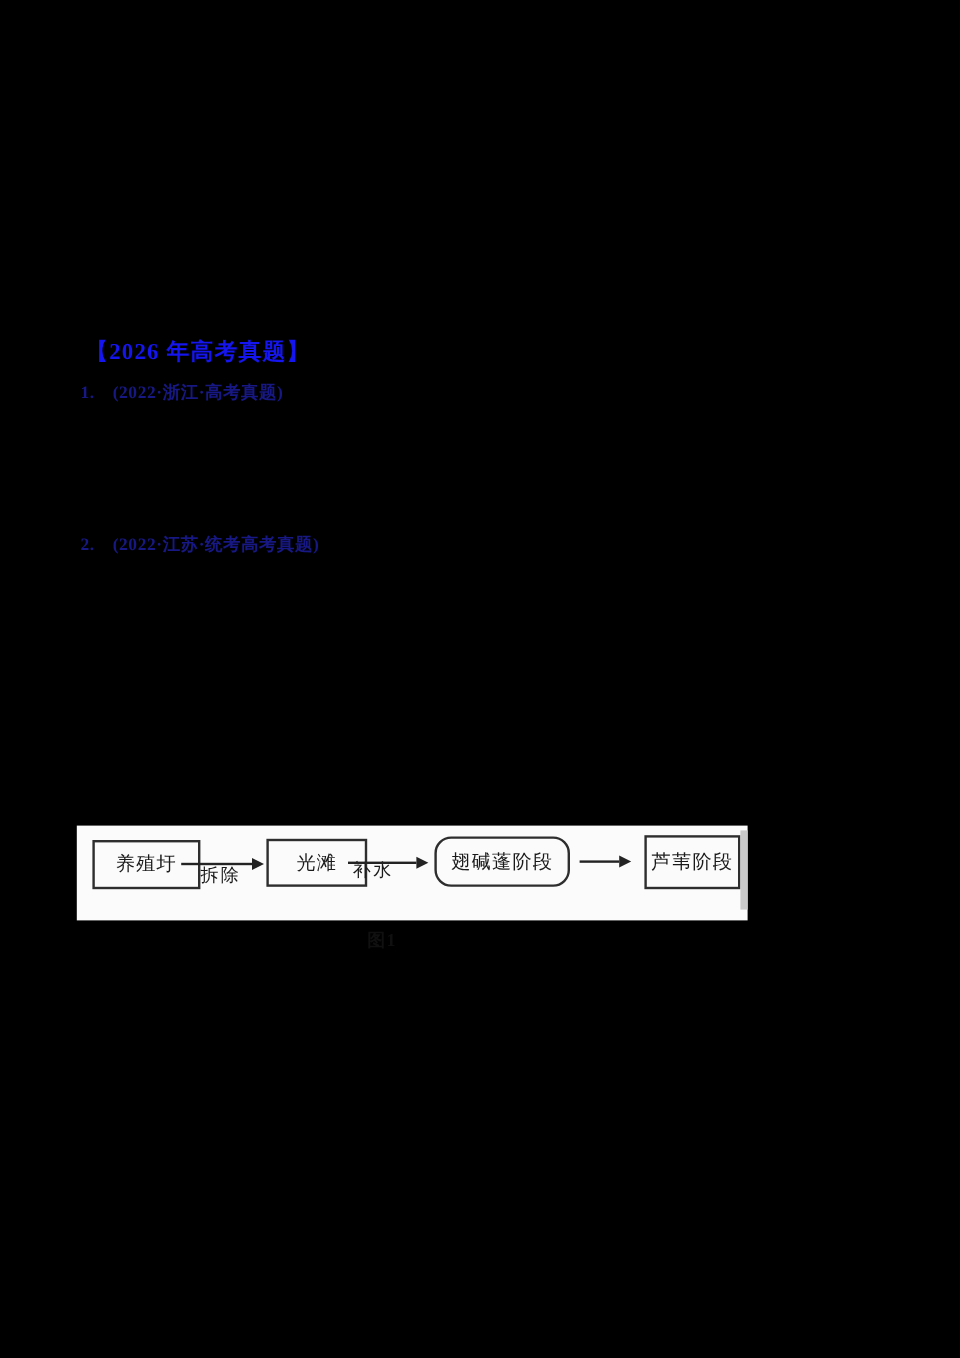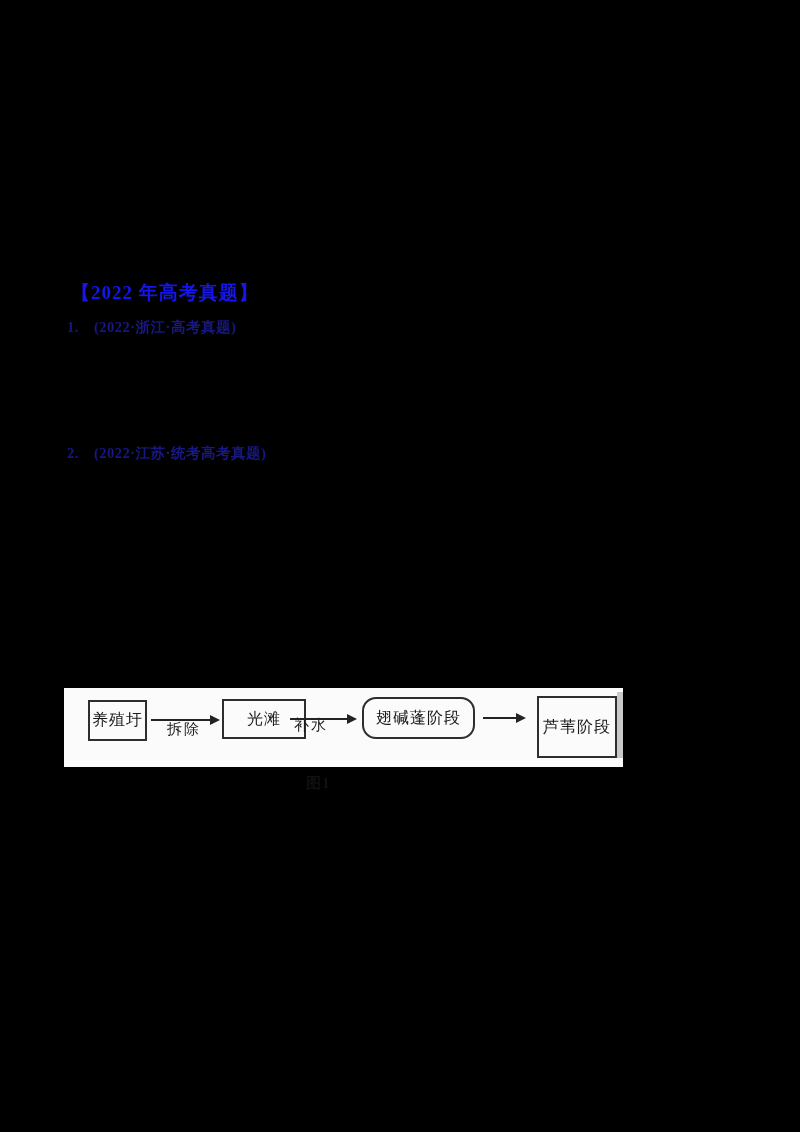--- a/index.html
+++ b/index.html
@@ -54,43 +54,43 @@
     font-size:15px;color:#101010;letter-spacing:1px;font-weight:bold;margin-top:32px;
   }
   #scan-strip{
     position:absolute;left:553px;top:4px;width:6px;height:66px;
     background:#c9c9c9;
   }
 </style>
 </head>
 <body>
 
-<div class="abs" id="exam-header">【2022 年高考真题】</div>
+<div class="abs" id="exam-header">【2026 年高考真题】</div>
 
 <div class="abs q-line" id="q1">1.　(2022·浙江·高考真题)</div>
 
 <div class="abs q-line" id="q2">2.　(2022·江苏·统考高考真题)</div>
 
 <div class="abs" id="figure-panel">
 
-  <div class="flow-box" style="left:24px;top:12px;width:59px;height:41px;">养殖圩</div>
+  <div class="flow-box" style="left:13px;top:12px;width:90px;height:41px;">养殖圩</div>
 
   <div class="arrow-label" style="left:93px;top:8px;width:44px;">拆除</div>
   <div class="arrow-shaft" style="left:87px;top:31px;width:59px;"></div>
   <div class="arrow-head" style="left:146px;top:27px;"></div>
 
   <div class="flow-box" style="left:158px;top:11px;width:84px;height:40px;">光滩</div>
 
   <div class="arrow-label" style="left:220px;top:4px;width:44px;">补水</div>
   <div class="arrow-shaft" style="left:226px;top:30px;width:57px;"></div>
   <div class="arrow-head" style="left:283px;top:26px;"></div>
 
   <div class="flow-box" style="left:298px;top:9px;width:113px;height:42px;border-radius:14px;">翅碱蓬阶段</div>
 
   <div class="arrow-shaft" style="left:419px;top:29px;width:33px;"></div>
   <div class="arrow-head" style="left:452px;top:25px;"></div>
 
-  <div class="flow-box" style="left:473px;top:8px;width:80px;height:62px;">芦苇阶段</div>
+  <div class="flow-box" style="left:473px;top:8px;width:80px;height:45px;">芦苇阶段</div>
 
   <div id="scan-strip"></div>
 
   <div id="figure-caption">图1</div>
 </div>
 
 </body></html>

